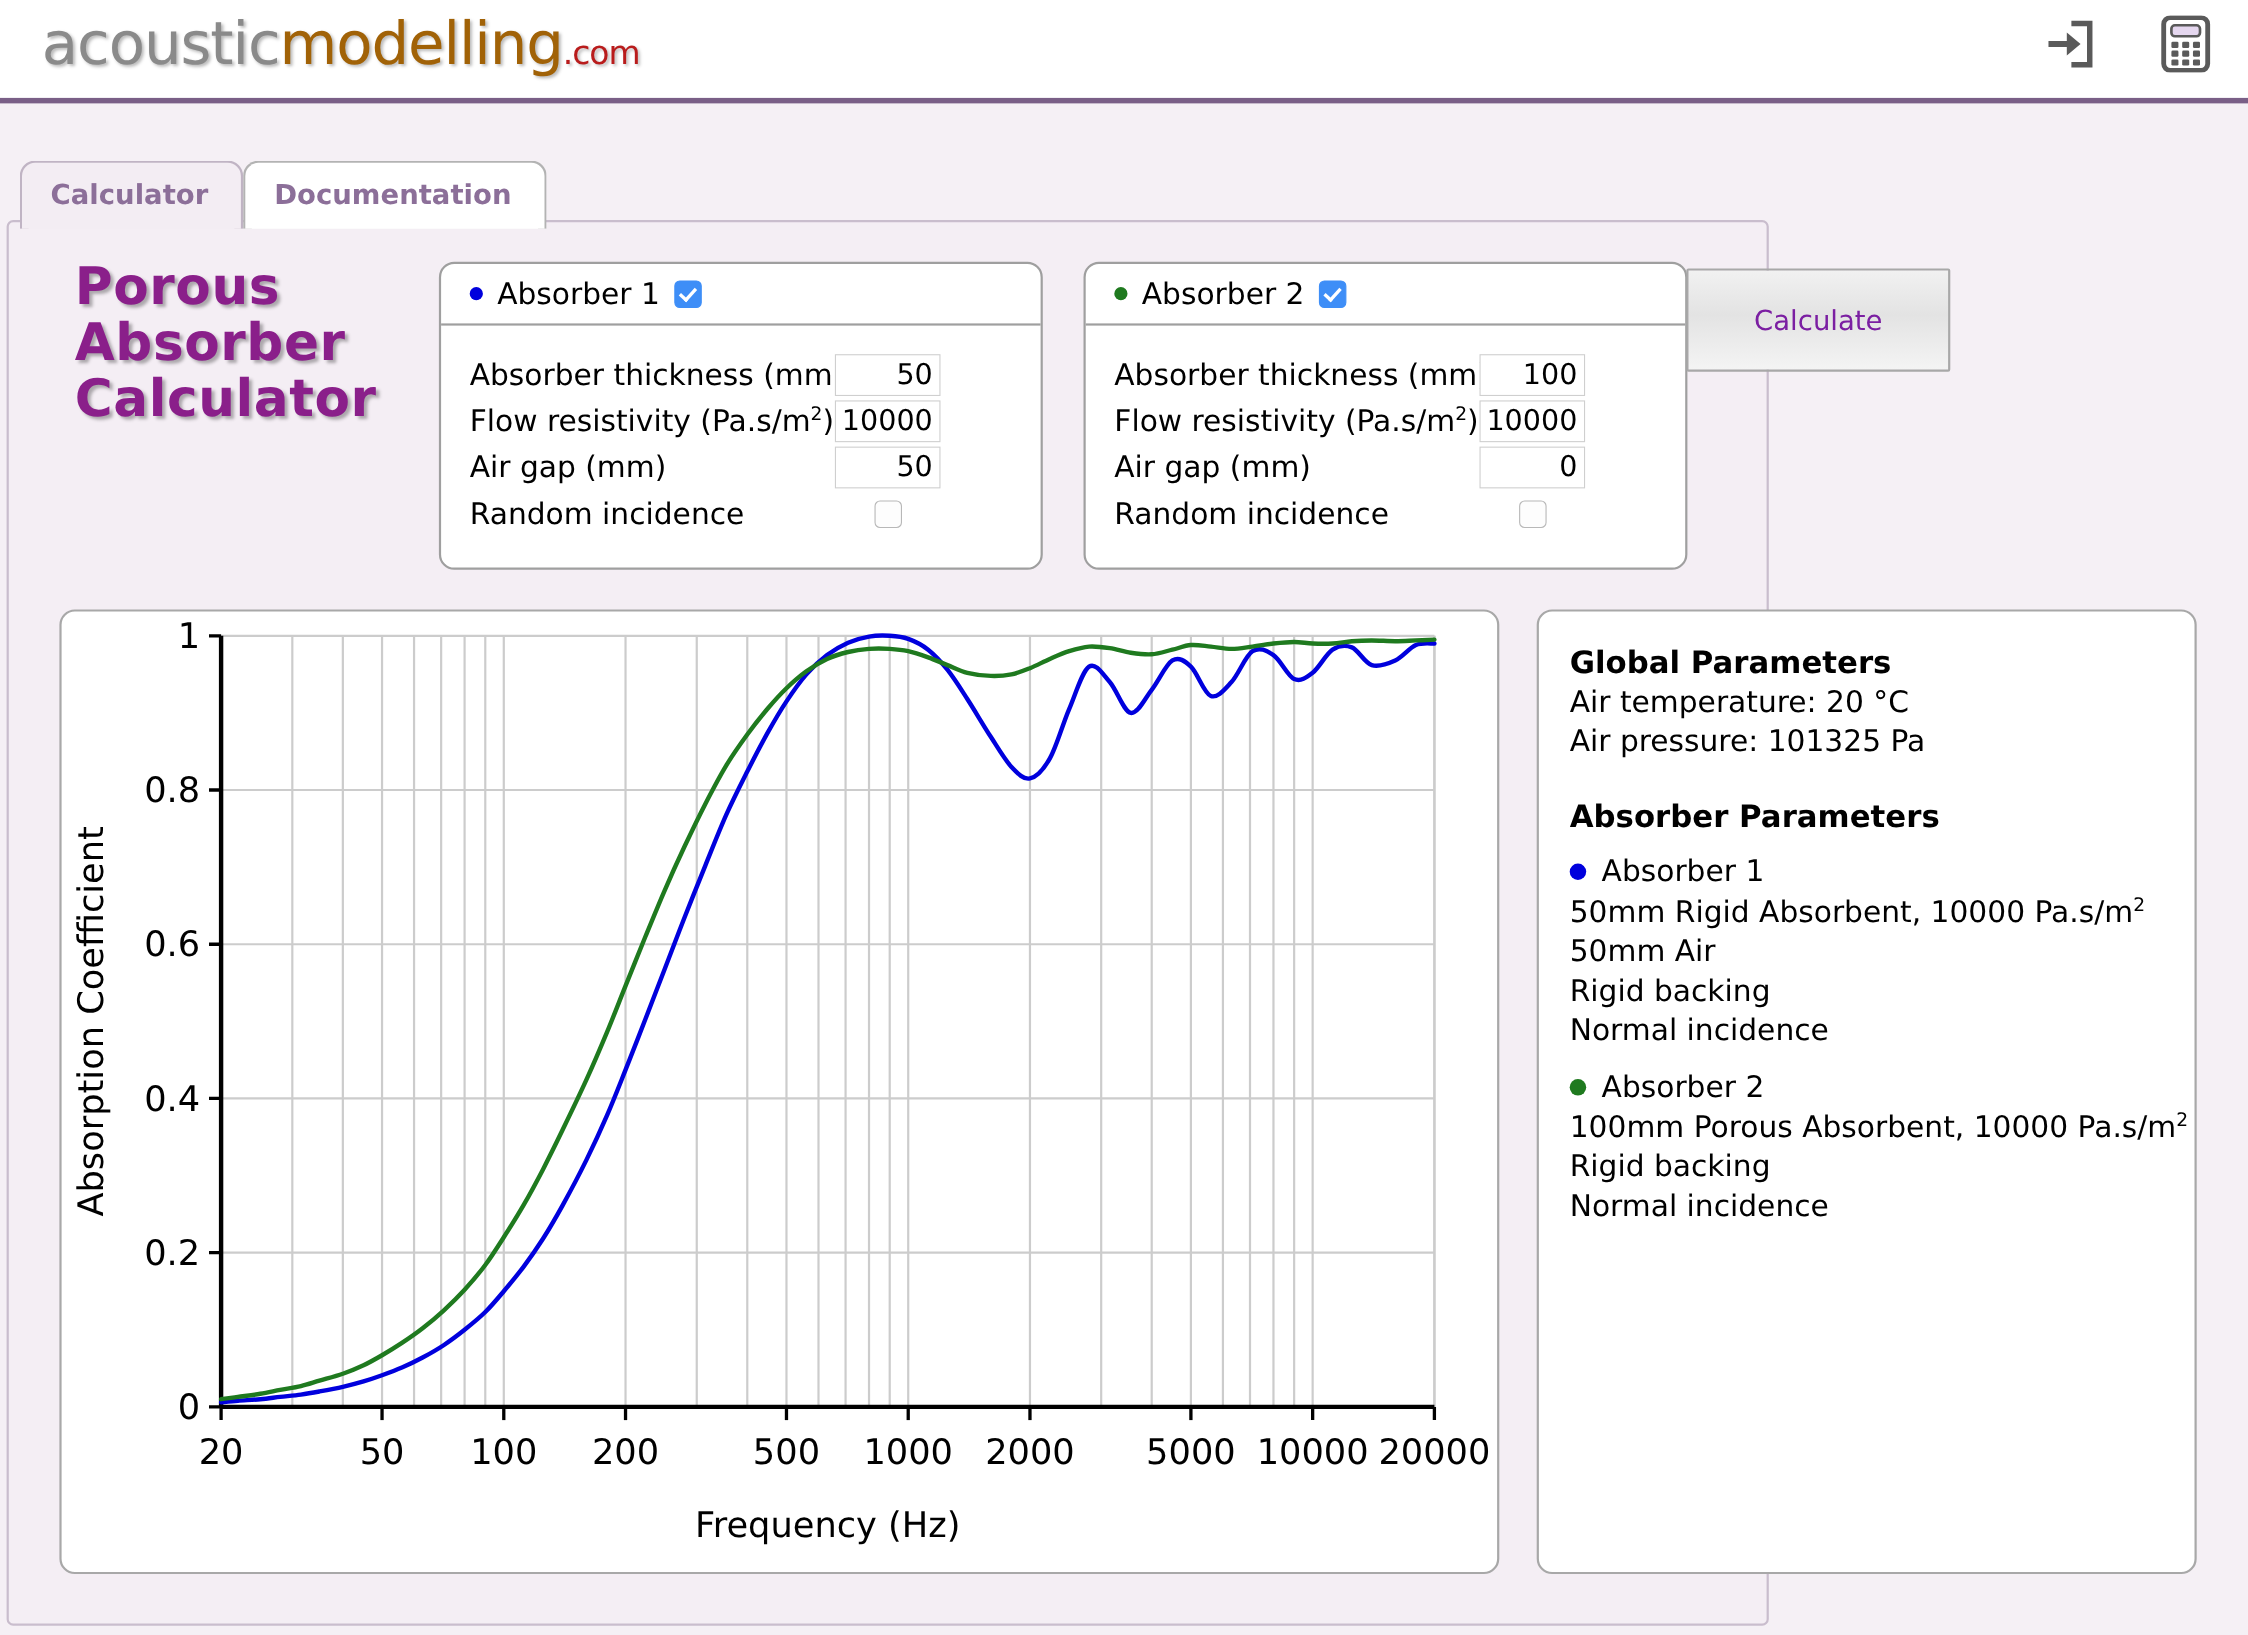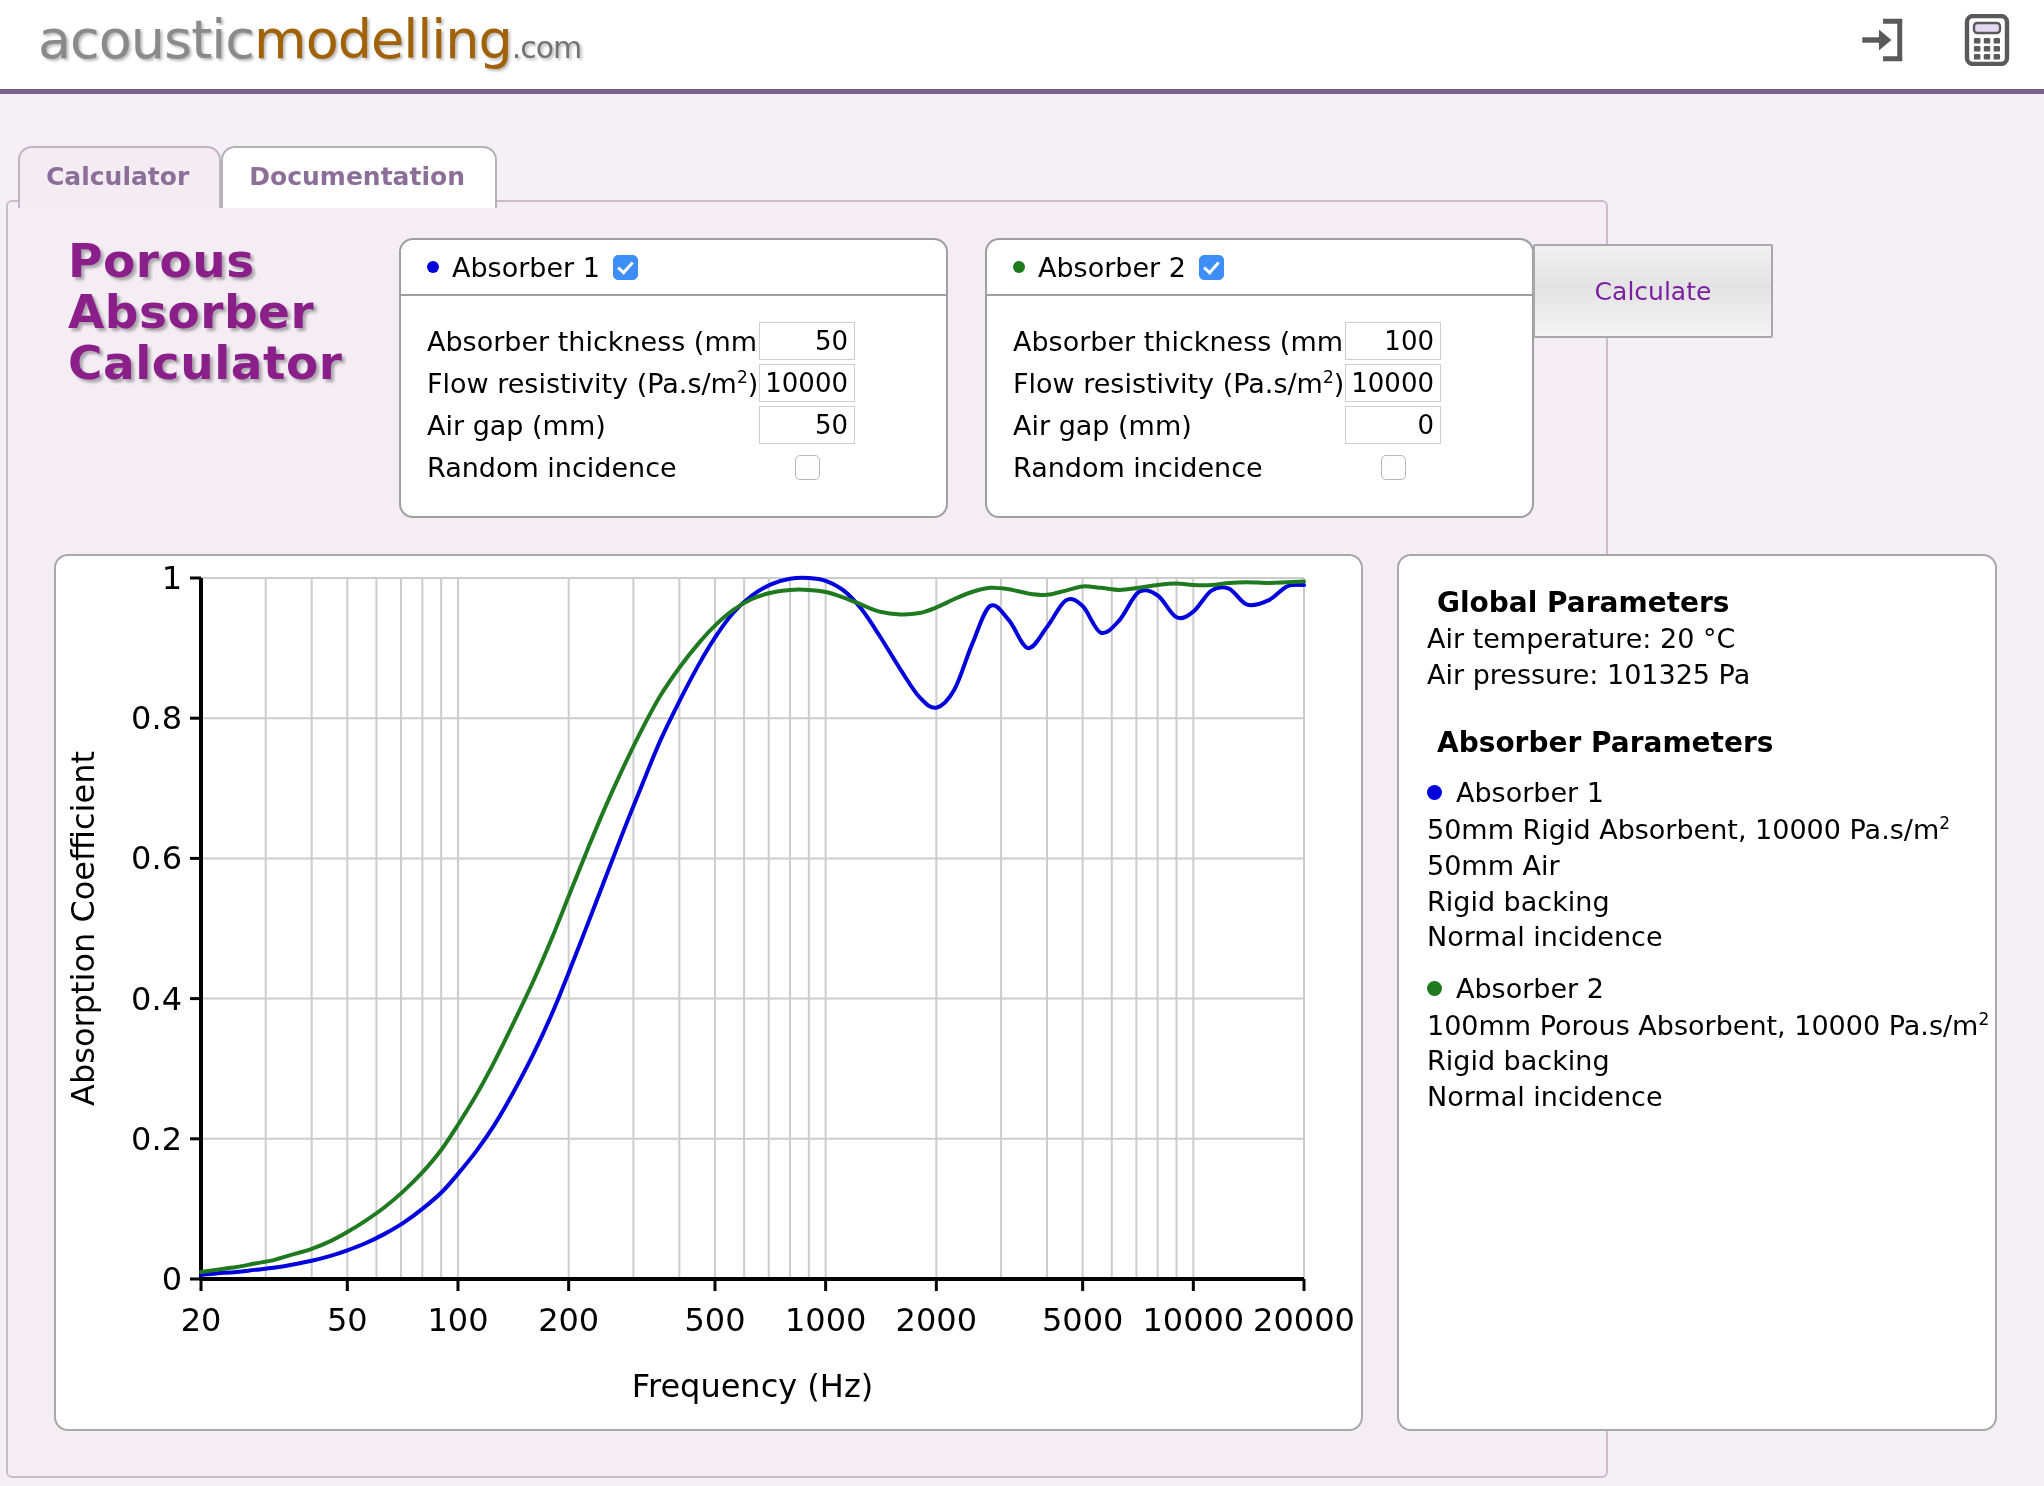--- a/index.html
+++ b/index.html
@@ -27,21 +27,21 @@
     left: 38px;
     top: 8px;
     font-size: 54px;
     font-weight: 400;
     letter-spacing: -1px;
     white-space: nowrap;
     text-shadow: 2px 2px 3px rgba(0,0,0,0.28);
   }
   .logo .lg-a { color: #8a8a8a; }
   .logo .lg-b { color: #a16207; }
-  .logo .lg-c { color: #737373; font-size: 30px; }
+  .logo .lg-c { color: #b91c1c; font-size: 30px; }
 
   .header-icons {
     position: absolute;
     right: 34px;
     top: 14px;
     display: flex;
     align-items: center;
     gap: 58px;
   }
   .hicon { cursor: pointer; line-height: 0; }
@@ -225,21 +225,21 @@
     border: 2px solid #a8a8a8;
     border-radius: 14px;
     box-sizing: border-box;
     padding: 30px 28px;
     overflow: hidden;
   }
   .res-h {
     font-size: 28px;
     font-weight: bold;
     color: #000;
-    margin: 0 0 2px 10px;
+    margin: 0 0 2px 0;
     white-space: nowrap;
   }
   .res-h.second { margin-top: 34px; }
   .res-line {
     font-size: 27px;
     color: #000;
     line-height: 1.32;
     white-space: nowrap;
   }
   .res-line sup { font-size: 17px; }

